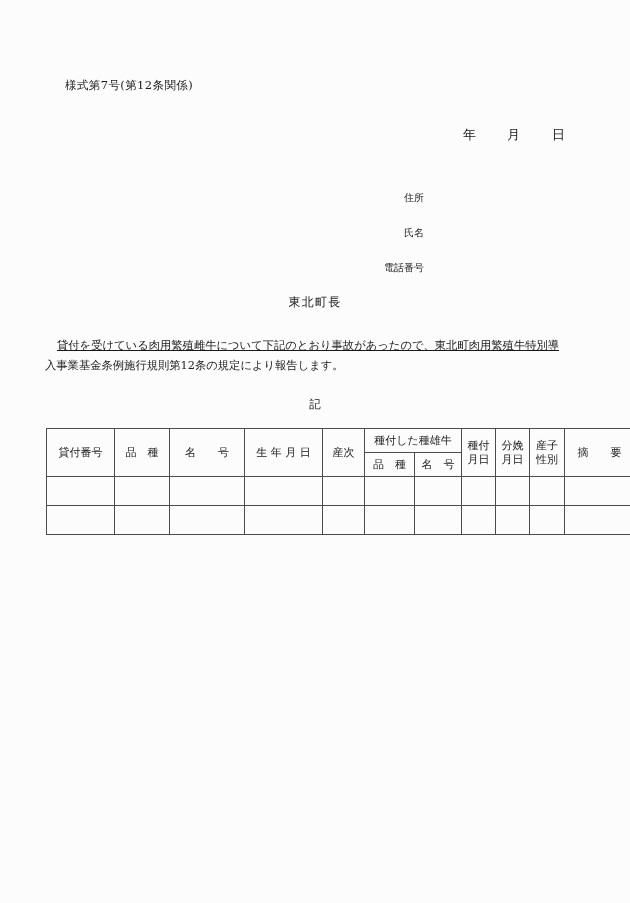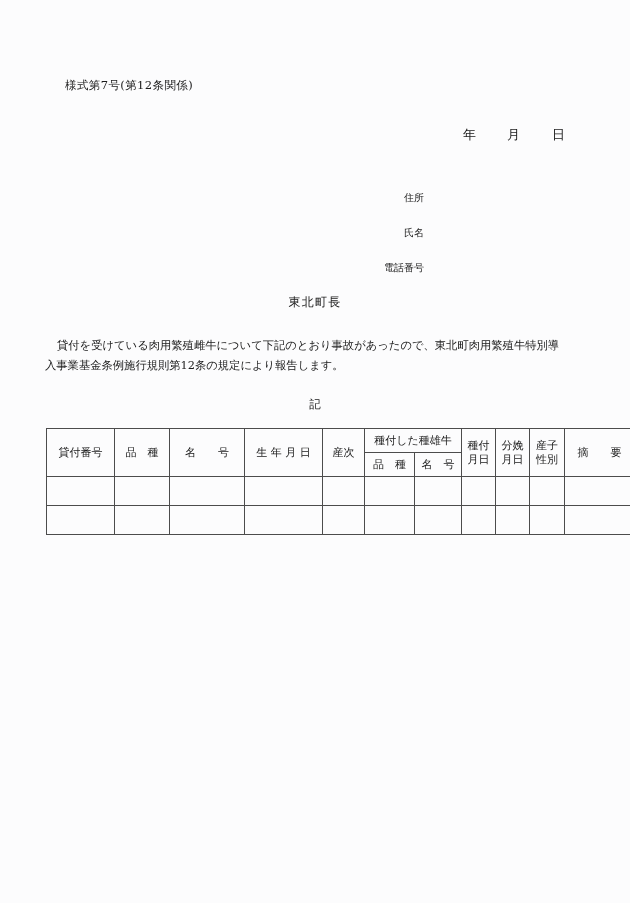--- a/index.html
+++ b/index.html
@@ -85,21 +85,21 @@
   
   .body-text {
     position: absolute;
     left: 45px;
     top: 336px;
     width: 540px;
     font-size: 11.3px;
     line-height: 20px;
     text-align: justify;
   }
-  .body-text .ln1 { text-indent: 12px; display: block; }
+  .body-text .ln1 { text-indent: 12px; display: block; text-decoration: underline; }
   .body-text .ln2 { display: block; }
 
   
   .ki-mark {
     position: absolute;
     left: 0;
     top: 397px;
     width: 630px;
     text-align: center;
     font-size: 11.5px;

